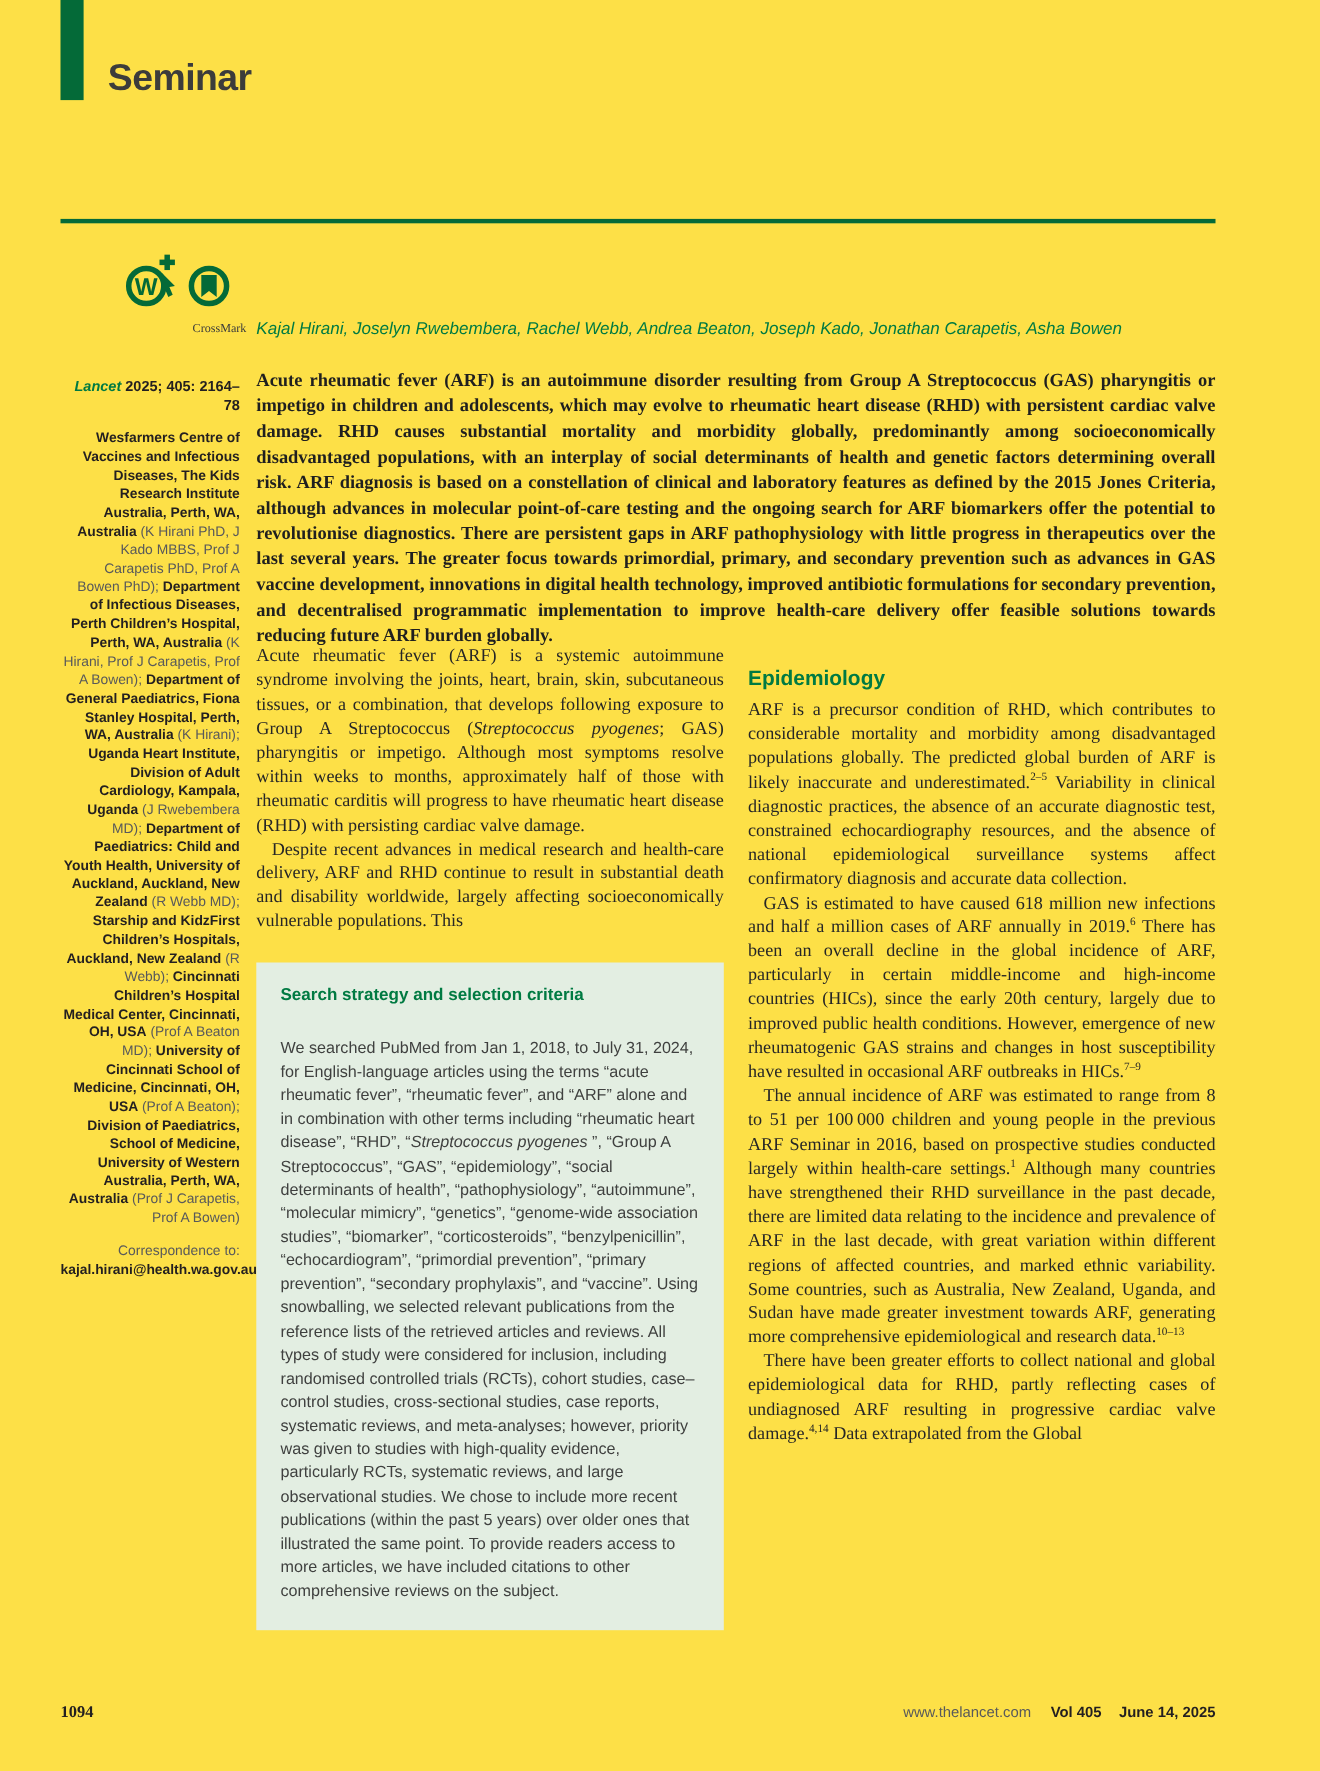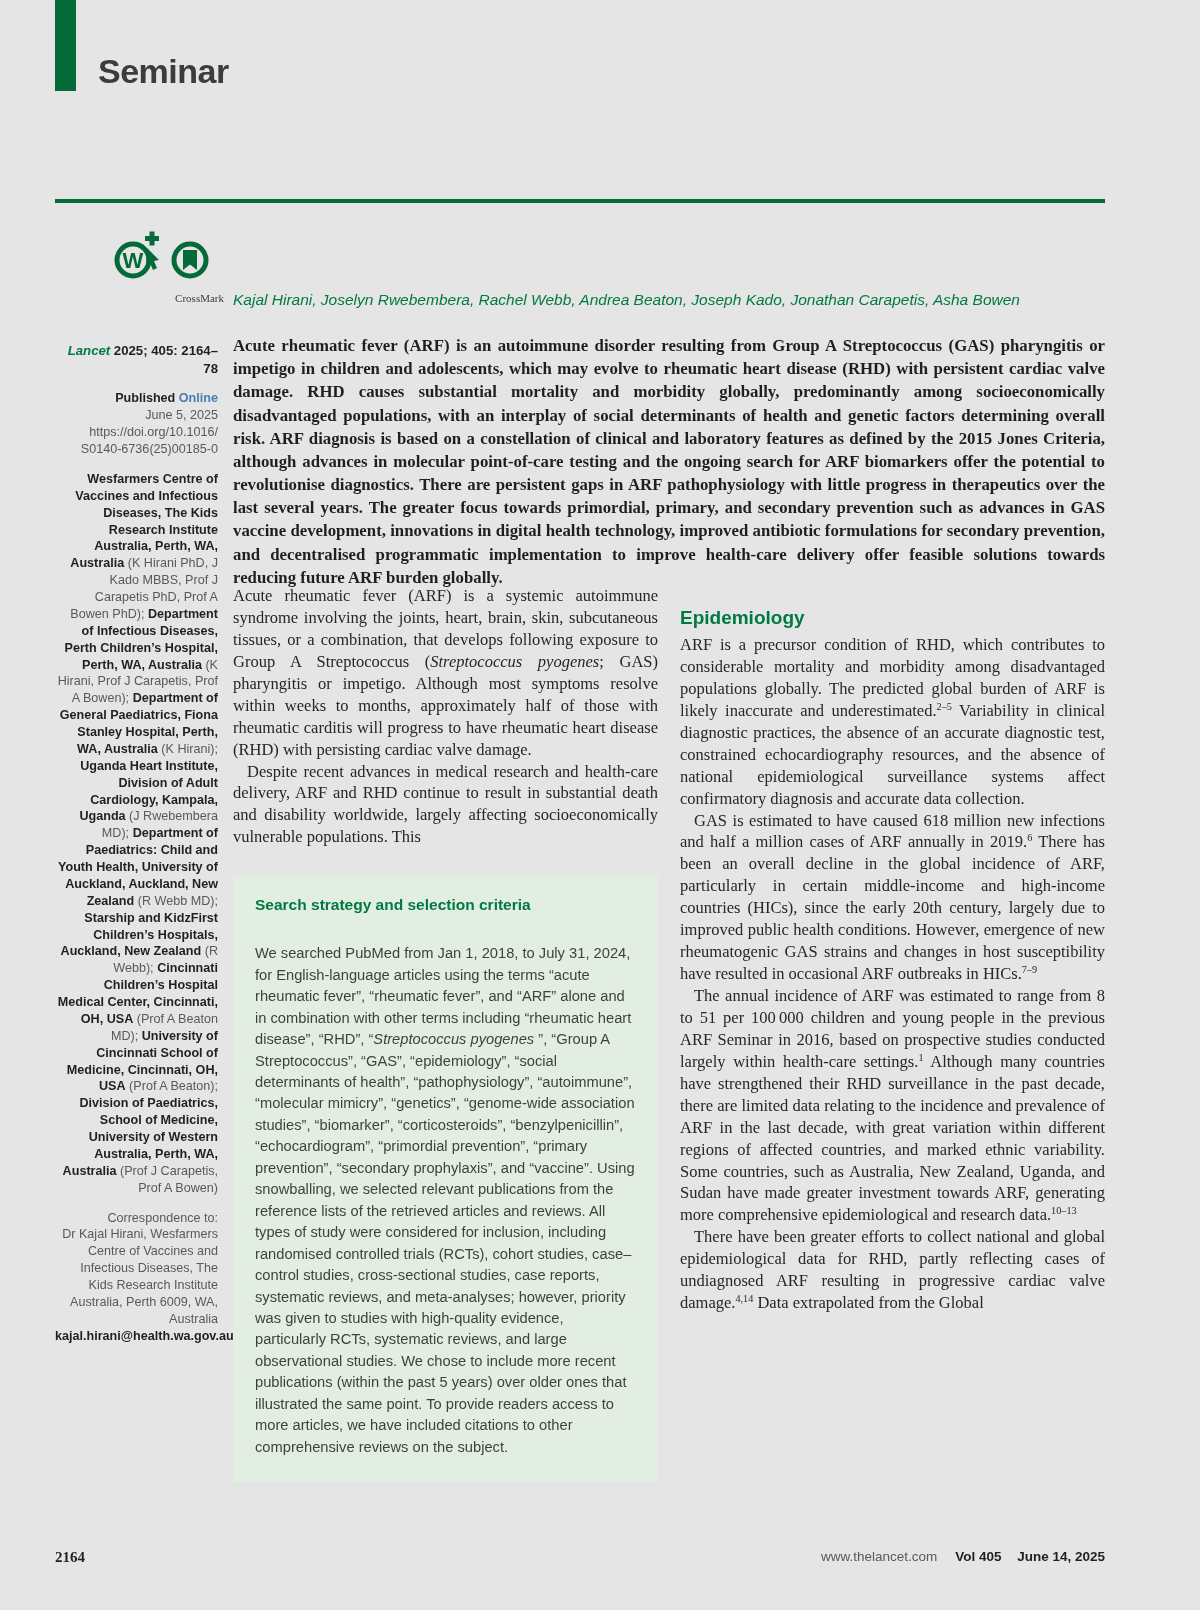--- a/index.html
+++ b/index.html
@@ -1,18 +1,18 @@
 <!DOCTYPE html>
 <html><head>
 <meta charset="utf-8">
 <style>
   * { margin:0; padding:0; box-sizing:border-box; }
   html,body { background:#ffffff; }
   .page {
-    position:relative; width:1200px; height:1610px; background:#e5e5e5;
+    position:relative; width:1200px; height:1610px; background:#fde047;
     font-family:"Liberation Sans", sans-serif; overflow:hidden;
   }
   .corner-bar { position:absolute; left:55px; top:0; width:21px; height:91px; background:#046a38; }
   .journal-section { position:absolute; left:98px; top:52px; font-size:34px; font-weight:bold; color:#3c3c3b; letter-spacing:-0.5px; }
   .head-rule { position:absolute; left:55px; top:199px; width:1050px; height:4px; background:#046a38; }
 
   .logo-block { position:absolute; left:100px; top:228px; width:126px; text-align:center; }
   .logo-row { display:flex; align-items:flex-start; justify-content:center; gap:2px; }
   .crossmark-label { font-family:"Liberation Serif", serif; font-size:11px; color:#3c3c3b; margin-top:4px; text-align:right; padding-right:2px; }
 
@@ -86,32 +86,23 @@
     </div>
     <div class="crossmark-label">CrossMark</div>
   </div>
 
   <div class="authors">Kajal Hirani, Joselyn Rwebembera, Rachel Webb, Andrea Beaton, Joseph Kado, Jonathan Carapetis, Asha Bowen</div>
 
   <div class="abstract">Acute rheumatic fever (ARF) is an autoimmune disorder resulting from Group A Streptococcus (GAS) pharyngitis or impetigo in children and adolescents, which may evolve to rheumatic heart disease (RHD) with persistent cardiac valve damage. RHD causes substantial mortality and morbidity globally, predominantly among socioeconomically disadvantaged populations, with an interplay of social determinants of health and genetic factors determining overall risk. ARF diagnosis is based on a constellation of clinical and laboratory features as defined by the 2015 Jones Criteria, although advances in molecular point-of-care testing and the ongoing search for ARF biomarkers offer the potential to revolutionise diagnostics. There are persistent gaps in ARF pathophysiology with little progress in therapeutics over the last several years. The greater focus towards primordial, primary, and secondary prevention such as advances in GAS vaccine development, innovations in digital health technology, improved antibiotic formulations for secondary prevention, and decentralised programmatic implementation to improve health-care delivery offer feasible solutions towards reducing future ARF burden globally.</div>
 
   <aside class="sidebar">
     <div class="blk citation"><span class="seg-gi">Lancet</span><span> 2025; 405: 2164–78</span></div>
-    <div class="blk">
-      <div><span class="seg-b">Published </span><span class="seg-bb">Online</span></div>
-      <div>June 5, 2025</div>
-      <div>
-        <div>https://doi.org/10.1016/</div>
-        <div>S0140-6736(25)00185-0</div>
-      </div>
-    </div>
     <div class="blk"><span class="seg-b">Wesfarmers Centre of Vaccines and Infectious Diseases, The Kids Research Institute Australia, Perth, WA, Australia</span><span class="seg-r"> (K Hirani PhD, J Kado MBBS, Prof J Carapetis PhD, Prof A Bowen PhD); </span><span class="seg-b">Department of Infectious Diseases, Perth Children’s Hospital, Perth, WA, Australia</span><span class="seg-r"> (K Hirani, Prof J Carapetis, Prof A Bowen); </span><span class="seg-b">Department of General Paediatrics, Fiona Stanley Hospital, Perth, WA, Australia</span><span class="seg-r"> (K Hirani); </span><span class="seg-b">Uganda Heart Institute, Division of Adult Cardiology, Kampala, Uganda</span><span class="seg-r"> (J Rwebembera MD); </span><span class="seg-b">Department of Paediatrics: Child and Youth Health, University of Auckland, Auckland, New Zealand</span><span class="seg-r"> (R Webb MD); </span><span class="seg-b">Starship and KidzFirst Children’s Hospitals, Auckland, New Zealand</span><span class="seg-r"> (R Webb); </span><span class="seg-b">Cincinnati Children’s Hospital Medical Center, Cincinnati, OH, USA</span><span class="seg-r"> (Prof A Beaton MD); </span><span class="seg-b">University of Cincinnati School of Medicine, Cincinnati, OH, USA</span><span class="seg-r"> (Prof A Beaton); </span><span class="seg-b">Division of Paediatrics, School of Medicine, University of Western Australia, Perth, WA, Australia</span><span class="seg-r"> (Prof J Carapetis, Prof A Bowen)</span></div>
     <div class="blk">
       <div>Correspondence to:</div>
-      <div>Dr Kajal Hirani, Wesfarmers Centre of Vaccines and Infectious Diseases, The Kids Research Institute Australia, Perth 6009, WA, Australia</div>
       <div class="email">kajal.hirani@health.wa.gov.au</div>
     </div>
   </aside>
 
   <div class="cols">
     <div class="col">
       <p class="body"><span>Acute rheumatic fever (ARF) is a systemic autoimmune syndrome involving the joints, heart, brain, skin, subcutaneous tissues, or a combination, that develops following exposure to Group A Streptococcus (</span><span class="seg-i">Streptococcus pyogenes</span><span>; GAS) pharyngitis or impetigo. Although most symptoms resolve within weeks to months, approximately half of those with rheumatic carditis will progress to have rheumatic heart disease (RHD) with persisting cardiac valve damage.</span></p>
       <p class="body indent">Despite recent advances in medical research and health-care delivery, ARF and RHD continue to result in substantial death and disability worldwide, largely affecting socioeconomically vulnerable populations. This</p>
 
       <div class="search-box">
@@ -123,21 +114,21 @@
     <div class="col col-right">
       <h2 class="section mt">Epidemiology</h2>
       <p class="body"><span>ARF is a precursor condition of RHD, which contributes to considerable mortality and morbidity among disadvantaged populations globally. The predicted global burden of ARF is likely inaccurate and underestimated.</span><span class="seg-sup">2–5</span><span> Variability in clinical diagnostic practices, the absence of an accurate diagnostic test, constrained echocardiography resources, and the absence of national epidemiological surveillance systems affect confirmatory diagnosis and accurate data collection.</span></p>
       <p class="body indent"><span>GAS is estimated to have caused 618 million new infections and half a million cases of ARF annually in 2019.</span><span class="seg-sup">6</span><span> There has been an overall decline in the global incidence of ARF, particularly in certain middle-income and high-income countries (HICs), since the early 20th century, largely due to improved public health conditions. However, emergence of new rheumatogenic GAS strains and changes in host susceptibility have resulted in occasional ARF outbreaks in HICs.</span><span class="seg-sup">7–9</span></p>
       <p class="body indent"><span>The annual incidence of ARF was estimated to range from 8 to 51 per 100 000 children and young people in the previous ARF Seminar in 2016, based on prospective studies conducted largely within health-care settings.</span><span class="seg-sup">1</span><span> Although many countries have strengthened their RHD surveillance in the past decade, there are limited data relating to the incidence and prevalence of ARF in the last decade, with great variation within different regions of affected countries, and marked ethnic variability. Some countries, such as Australia, New Zealand, Uganda, and Sudan have made greater investment towards ARF, generating more comprehensive epidemiological and research data.</span><span class="seg-sup">10–13</span></p>
       <p class="body indent"><span>There have been greater efforts to collect national and global epidemiological data for RHD, partly reflecting cases of undiagnosed ARF resulting in progressive cardiac valve damage.</span><span class="seg-sup">4,14</span><span> Data extrapolated from the Global</span></p>
     </div>
   </div>
 
   <div class="footer">
-    <span class="folio">2164</span>
+    <span class="folio">1094</span>
     <span class="footer-right">
       <span class="site">www.thelancet.com</span>
       <span class="vol">Vol 405</span>
       <span class="date">June 14, 2025</span>
     </span>
   </div>
 
 </div>
 
 </body></html>

